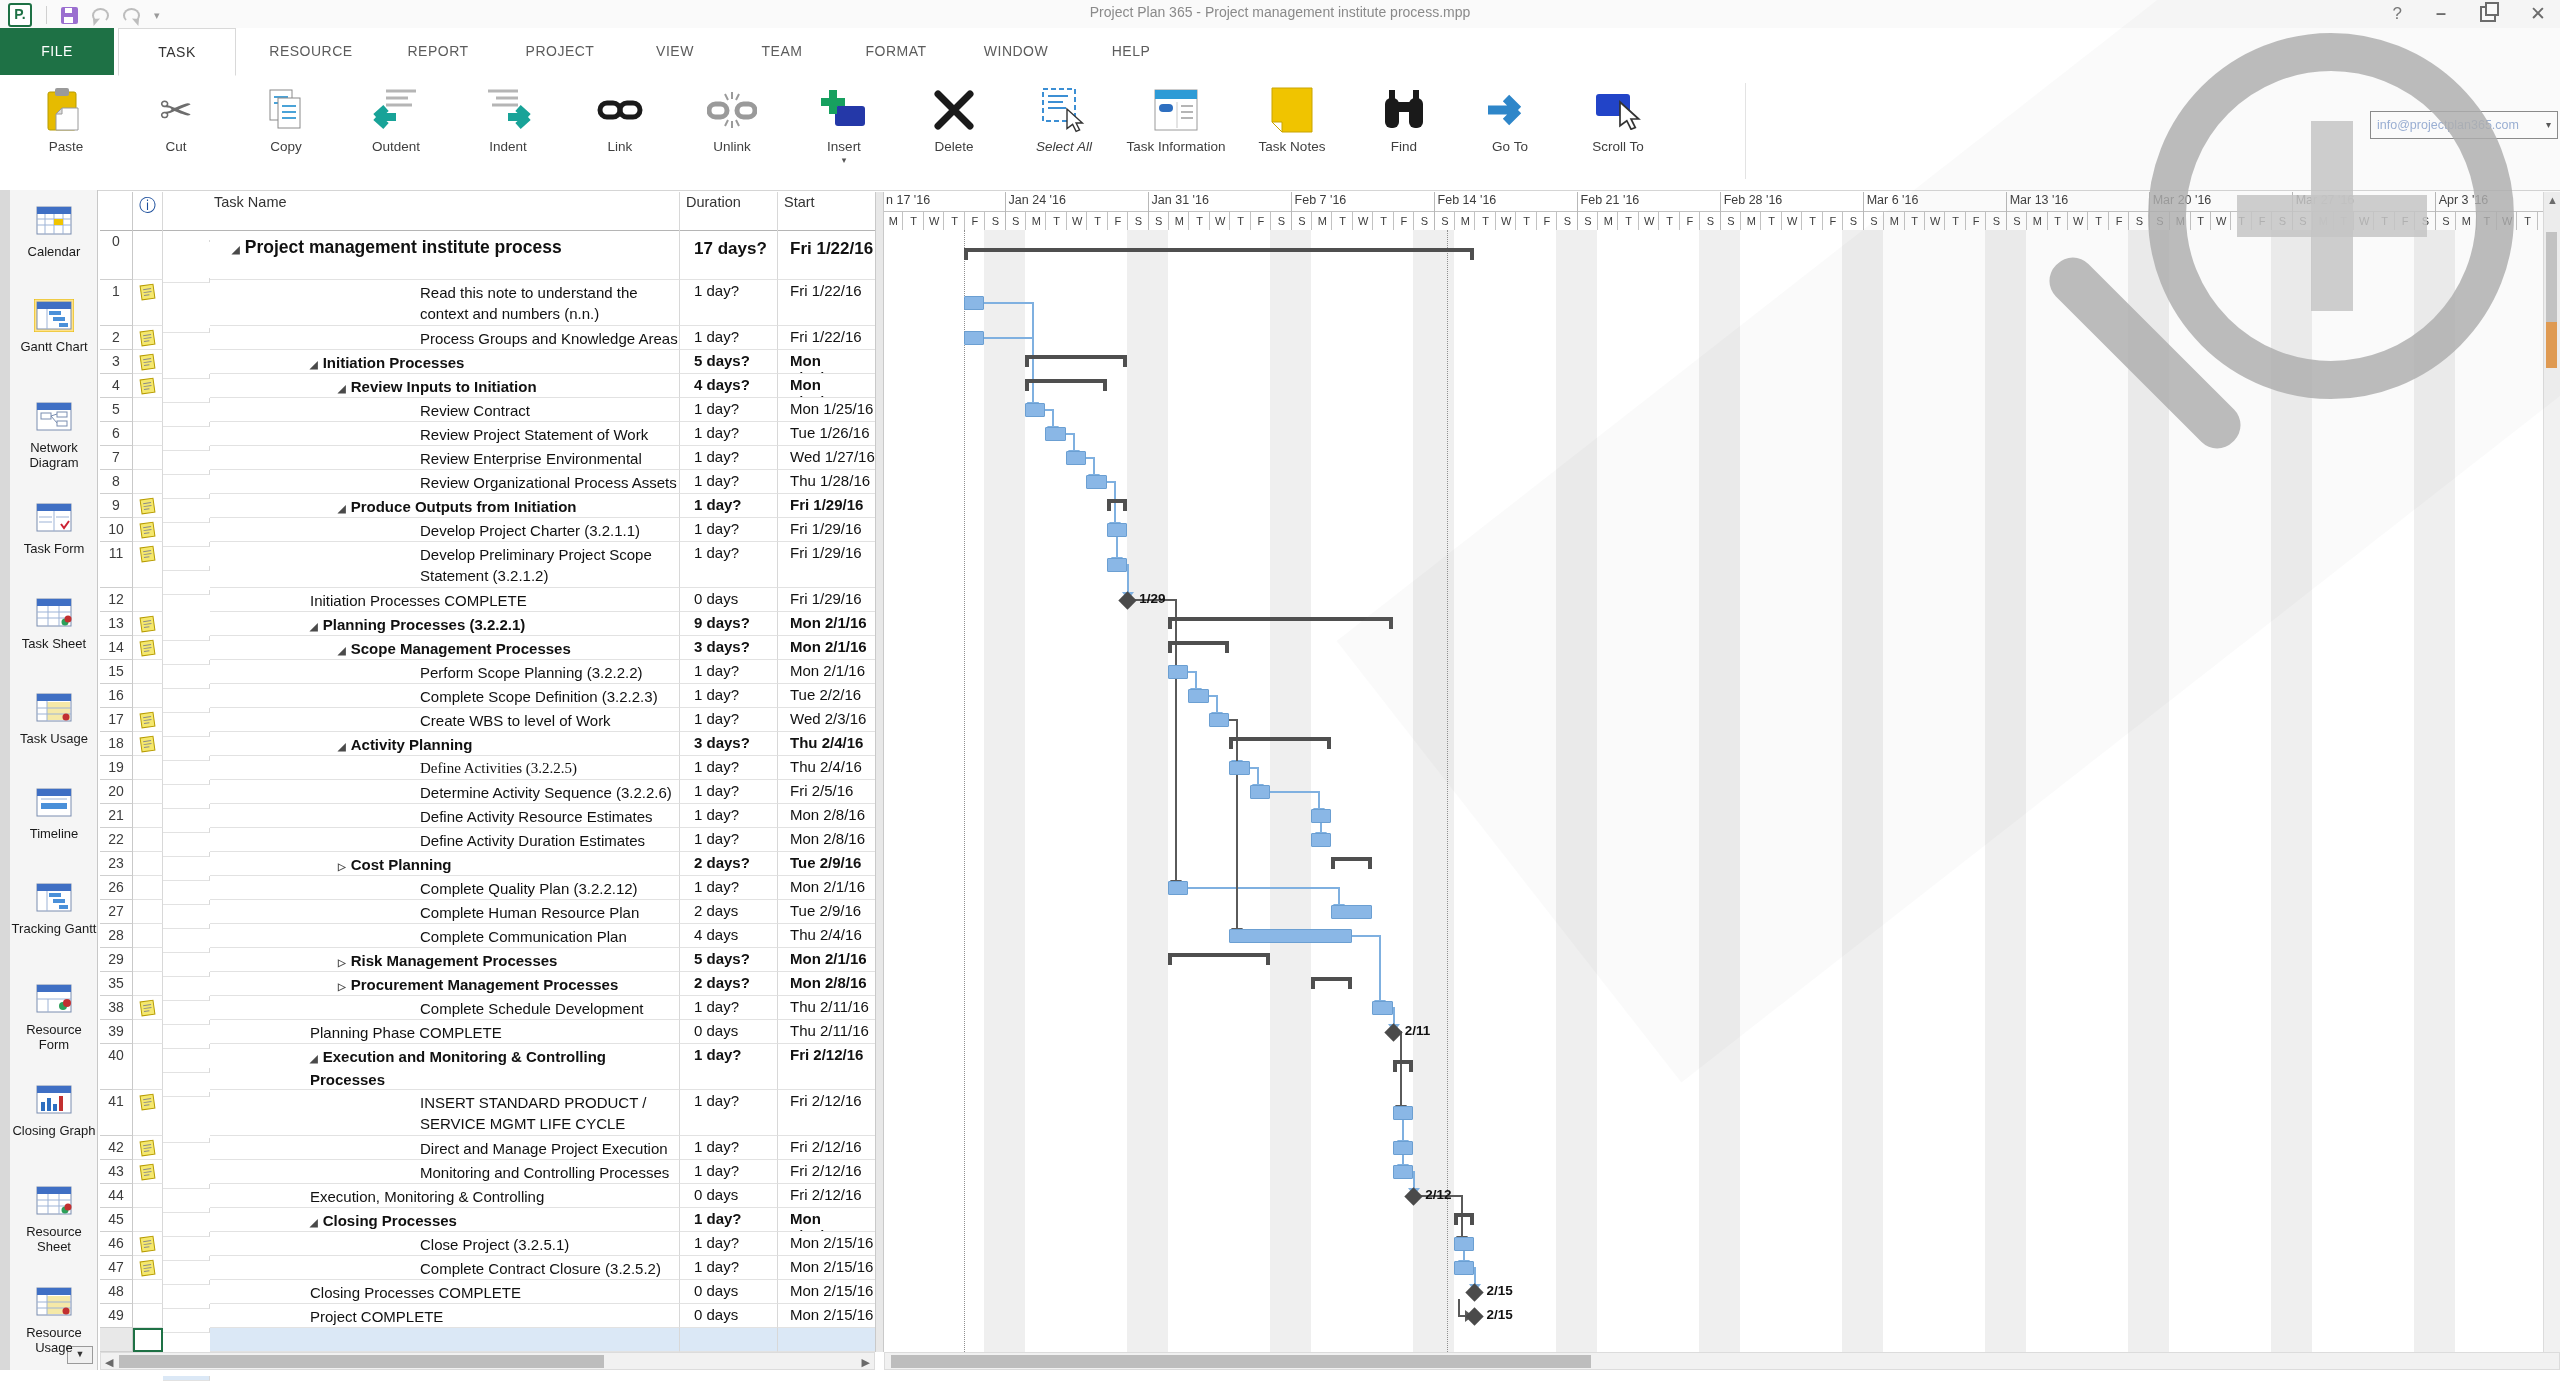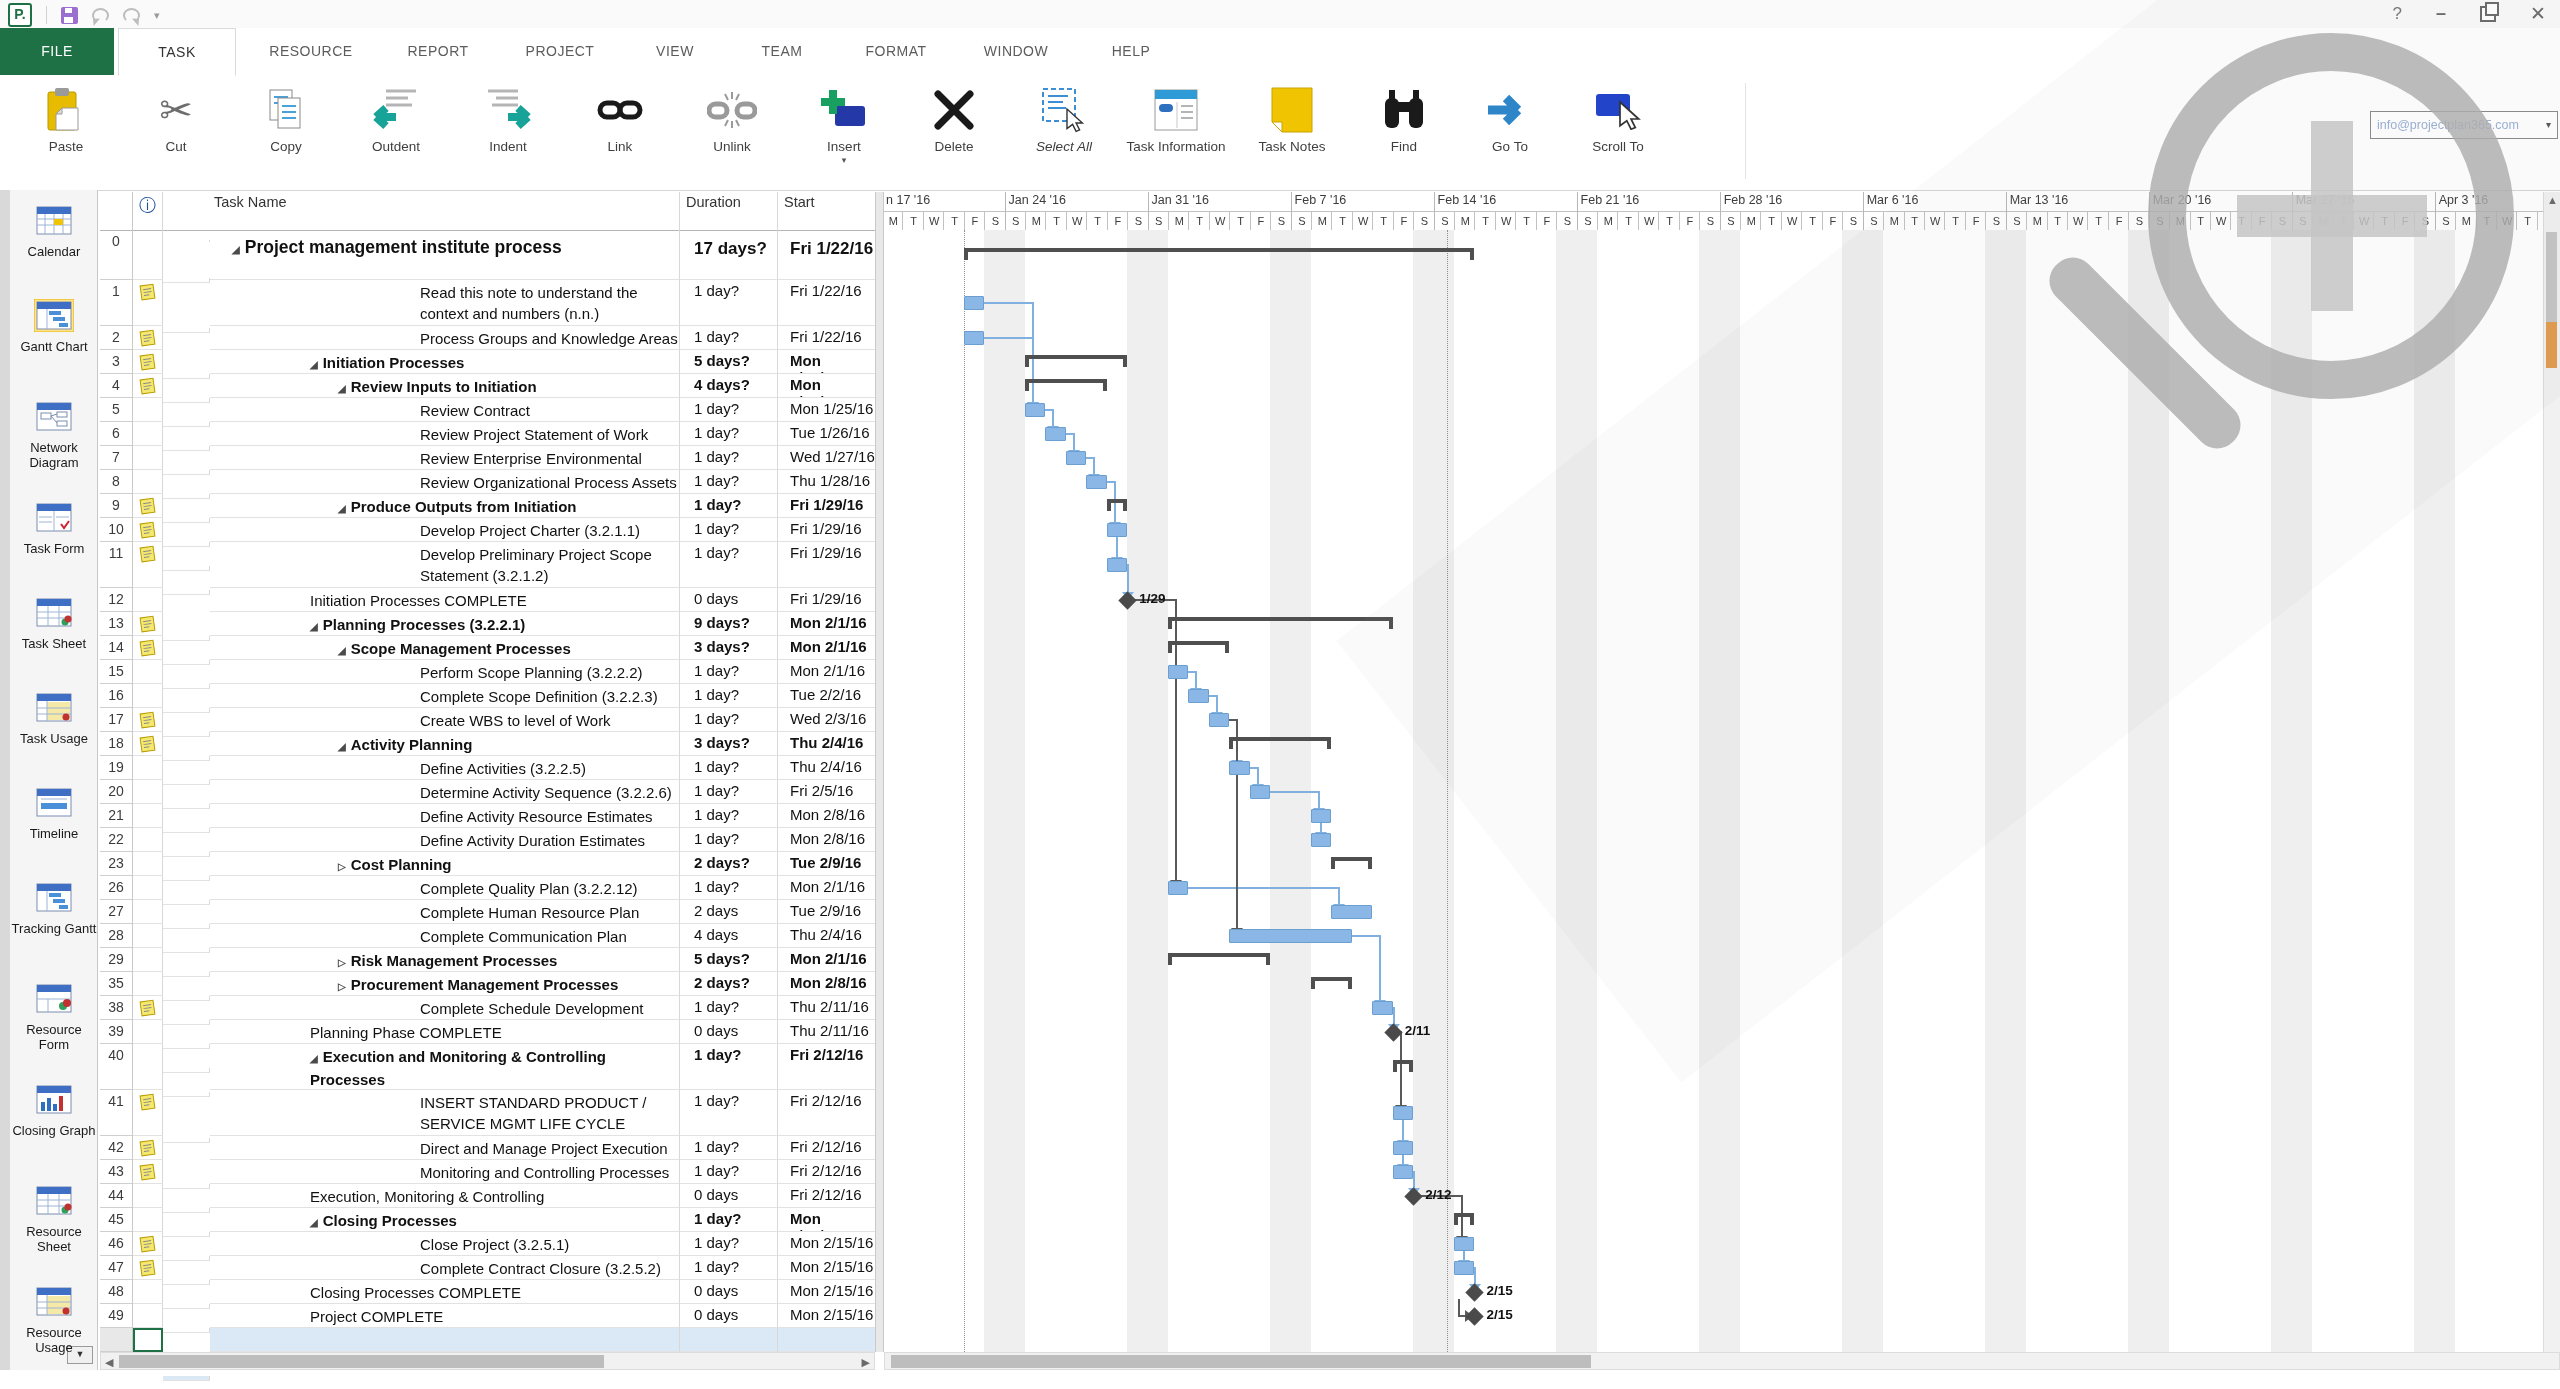--- a/index.html
+++ b/index.html
@@ -98,20 +98,21 @@
 
   <div id="titlebar">
     <div class="qat">
       <div class="appbadge">P.</div>
       <div class="qsep"></div>
       <div class="saveicon"></div>
       <div class="undoarc l"></div>
       <div class="undoarc r"></div>
       <div class="qcaret">▾</div>
     </div>
+    <div id="title">Project Plan 365 - Project management institute process.mpp</div>
     <div id="wincontrols">
       <span style="font-size:17px;color:#777;">?</span>
       <span style="font-weight:bold;">–</span>
       <span class="restore"></span>
       <span style="font-size:19px;">✕</span>
     </div>
   </div>
 
   <div id="tabrow">
       <div class="tab file" style="left: 0px; width: 114px;">FILE</div>
@@ -765,21 +766,21 @@
       </div>
       <div class="trow" style="top: 564px; height: 24px;">
         <div class="tcell numc" style="line-height: 22px;">19</div>
         <div class="tcell infc" style="text-align: center; padding-top: 3px;"></div>
         <div class="tcell modc" style="text-align: center; padding-top: 4px;"><div class="notei"><svg xmlns="http://www.w3.org/2000/svg" width="20" height="15" viewBox="0 0 20 15">
               <rect x="1" y="1" width="13" height="2.5" fill="#a5a5a5"></rect>
               <rect x="1" y="5.5" width="9" height="2.5" fill="#c0c0c0"></rect>
               <rect x="2" y="10" width="10" height="3" fill="#2f6fbe"></rect>
               <path d="M12 7 L18 11.5 L12 16 Z" fill="#2f6fbe"></path>
             </svg></div></div>
-        <div class="tcell namc" style="padding-left: 210px; padding-top: 2px; line-height: 21px;"><span>Define Activities (3.2.2.5)</span></div>
+        <div class="tcell namc" style="padding-left: 210px; padding-top: 2px; line-height: 21px; font-family: Liberation Serif, serif;"><span>Define Activities (3.2.2.5)</span></div>
         <div class="tcell durc" style="padding-top: 2px;">1 day?</div>
         <div class="tcell stac" style="padding-top: 2px;">Thu 2/4/16</div>
       </div>
       <div class="trow" style="top: 588px; height: 24px;">
         <div class="tcell numc" style="line-height: 22px;">20</div>
         <div class="tcell infc" style="text-align: center; padding-top: 3px;"></div>
         <div class="tcell modc" style="text-align: center; padding-top: 4px;"><div class="notei"><svg xmlns="http://www.w3.org/2000/svg" width="20" height="15" viewBox="0 0 20 15">
               <rect x="1" y="1" width="13" height="2.5" fill="#a5a5a5"></rect>
               <rect x="1" y="5.5" width="9" height="2.5" fill="#c0c0c0"></rect>
               <rect x="2" y="10" width="10" height="3" fill="#2f6fbe"></rect>

